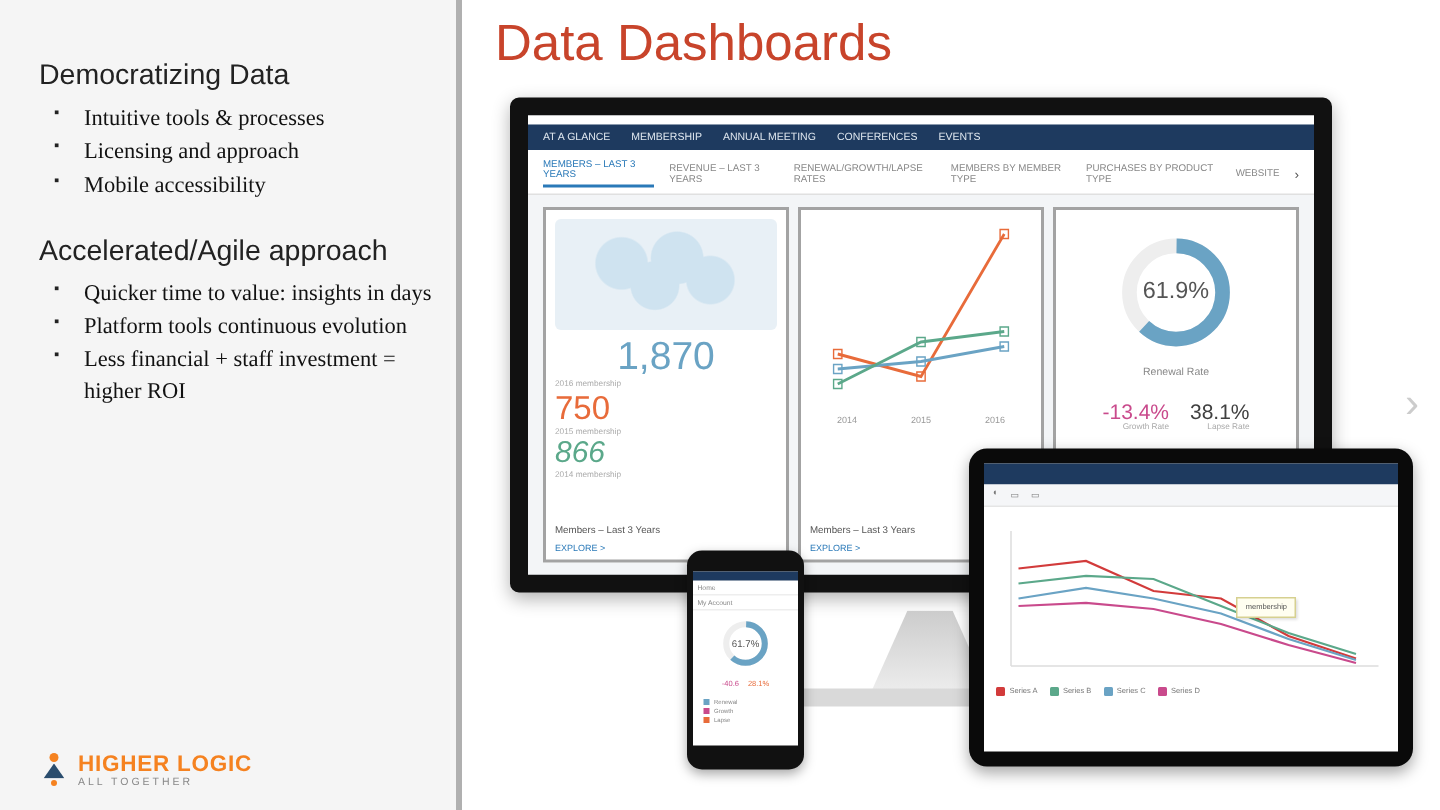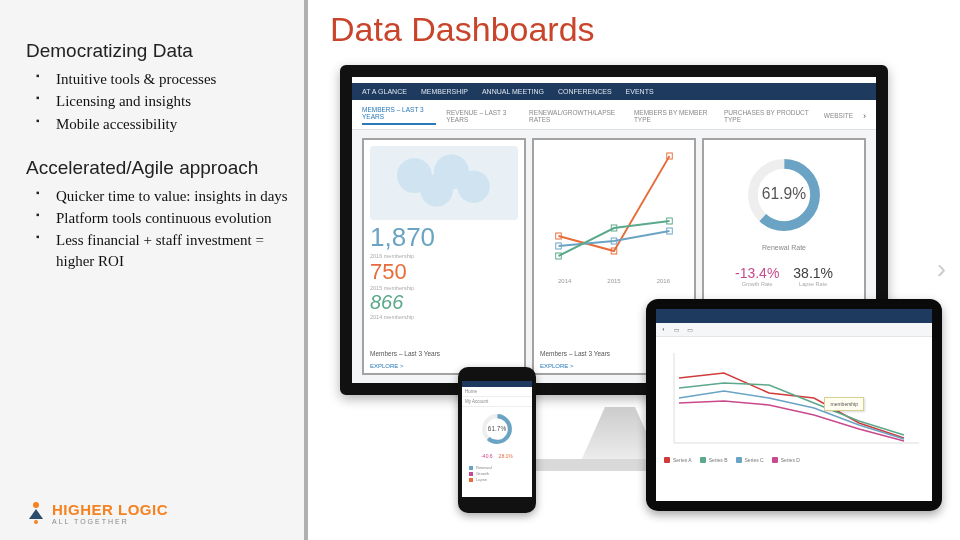--- a/index.html
+++ b/index.html
@@ -44,34 +44,34 @@
   .mon-card .card-title { font-size: 6.5px; color: #555; position: absolute; bottom: 16px; left: 6px; }
 
   .usmap { width: 100%; height: 74px; background:
     radial-gradient(circle at 30% 40%, #cfe3f0 0 15%, transparent 16%),
     radial-gradient(circle at 55% 35%, #cfe3f0 0 18%, transparent 19%),
     radial-gradient(circle at 70% 55%, #cfe3f0 0 14%, transparent 15%),
     radial-gradient(circle at 45% 60%, #cfe3f0 0 17%, transparent 18%),
     #e8f0f6; border-radius: 4px; }
   .stat-block { margin-top: 2px; }
   .stat-num { font-weight: 300; }
-  .stat-num.big { font-size: 26px; color: #6aa3c4; }
+  .stat-num.big { font-size: 26px; color: #6aa3c4; text-align: center; }
   .stat-num.med { font-size: 22px; color: #e86b3a; }
   .stat-num.sm  { font-size: 20px; color: #5ba88a; font-style: italic; }
   .stat-lbl { font-size: 5.5px; color: #aaa; }
 
   .linechart { position: relative; width: 100%; height: 130px; }
   .linechart svg { width: 100%; height: 100%; }
   .axis-lbls { display:flex; justify-content:space-around; font-size:6px; color:#999; margin-top:2px;}
 
   .donut-wrap { text-align:center; padding-top:8px;}
   .donut { width: 82px; height: 82px; margin: 0 auto; }
   .donut-lbl { font-size: 7px; color: #888; margin-top: 4px; }
   .rate-row { display:flex; justify-content:center; gap:14px; margin-top: 14px; }
-  .rate { text-align:center; }
+  .rate { text-align:right; }
   .rate .val { font-size: 14px; font-weight: 300; }
   .rate .sub { font-size: 5.5px; color:#aaa; }
 
   
   .phone { position: absolute; left: 128px; top: 308px; width: 78px; height: 146px; background: #111; border-radius: 10px; padding: 14px 4px 16px 4px; box-shadow: 0 3px 8px rgba(0,0,0,.35); z-index: 5; }
   .phone-screen { width: 100%; height: 100%; background: #fff; font-size: 4.5px; display:flex; flex-direction:column; }
   .phone-top { background:#1e3a5f; height:6px;}
   .phone-sub { padding:2px 3px; color:#888; border-bottom:1px solid #eee;}
   .phone-body { flex:1; padding:3px; text-align:center;}
   .phone-donut { width:34px; height:34px; margin:2px auto;}
@@ -98,21 +98,21 @@
 <body>
 
 <div class="slide">
 
   <aside class="sidebar">
     <div class="sidebar-bg"></div>
     <div class="sidebar-content">
       <h3 class="section-head">Democratizing Data</h3>
       <ul class="bullets">
         <li>Intuitive tools &amp; processes</li>
-        <li>Licensing and insights</li>
+        <li>Licensing and approach</li>
         <li>Mobile accessibility</li>
       </ul>
       <h3 class="section-head">Accelerated/Agile approach</h3>
       <ul class="bullets">
         <li>Quicker time to value: insights in days</li>
         <li>Platform tools continuous evolution</li>
         <li>Less financial + staff investment = higher ROI</li>
       </ul>
     </div>
     <div class="logo-area">

